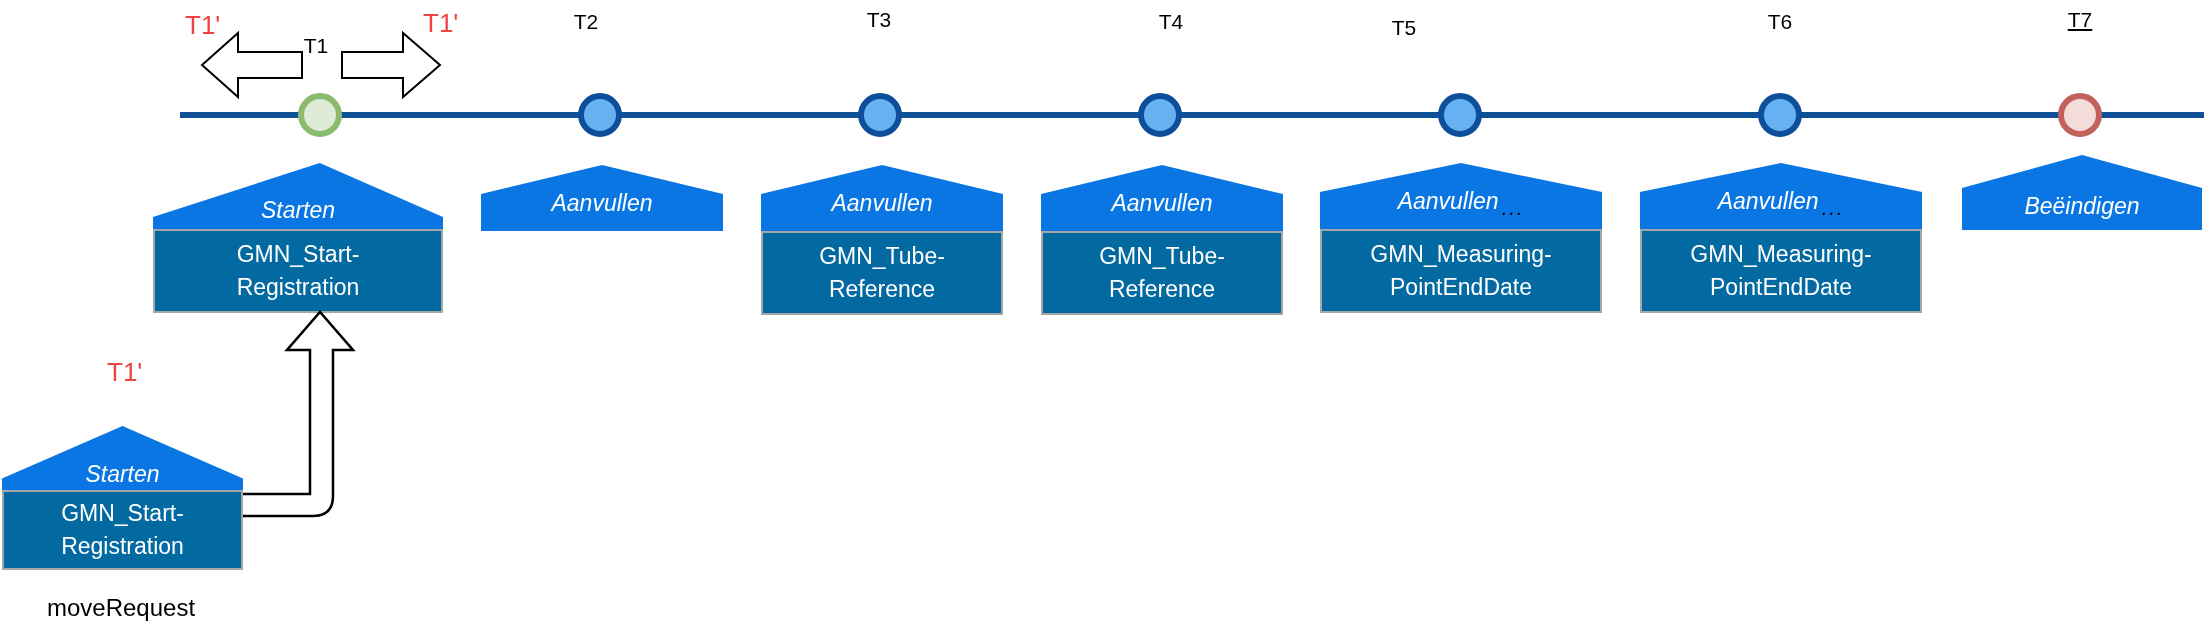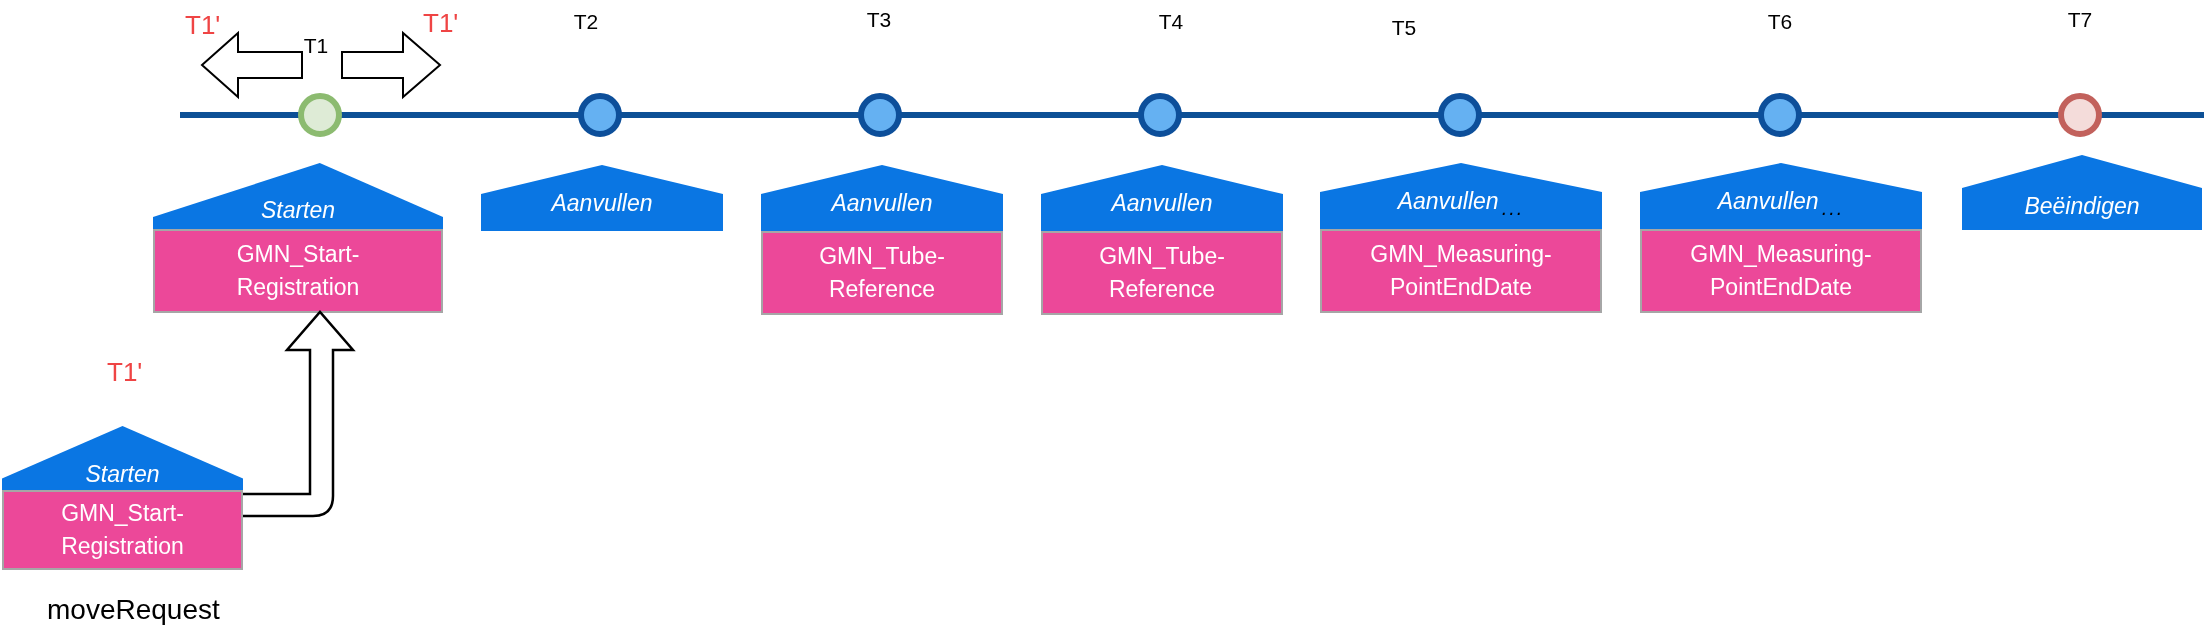--- a/index.html
+++ b/index.html
@@ -19,43 +19,43 @@
   .circle.end{border-color:#C2615C; background:#F4DCDA;}
   .house{position:absolute; z-index:2;}
   .roof{position:relative; width:100%; background:#0A76E3;}
   .roof.steep{height:66px; clip-path:polygon(50% 0%,100% 82%,100% 100%,0% 100%,0% 82%);}
   .roof.steep.offset{clip-path:polygon(57.5% 0%,100% 82%,100% 100%,0% 100%,0% 82%);}
   .roof.shallow{height:66px; clip-path:polygon(50% 0%,100% 44%,100% 100%,0% 100%,0% 44%);}
   .roof-label{position:absolute; left:0; right:0; bottom:14px; text-align:center; color:#fff; font-size:23px; white-space:nowrap;font-style:italic;}
   .roof.steep .roof-label{bottom:5px;}
   .dots{color:#000; position:relative; top:6px; margin-left:3px; font-size:20px; letter-spacing:2px;}
   .hbody{
-    box-sizing:border-box; width:100%; height:84px; background:#ec4899;
+    box-sizing:border-box; width:100%; height:84px; background:#0369a1;
     border:2px solid #A6A6A6; display:flex; flex-direction:column;
     justify-content:center; align-items:center; color:#fff;
     font-size:23px; line-height:33px;
   }
   .hline{min-height:33px; white-space:nowrap; text-align:center;}
   .overlay{position:absolute; left:0; top:0; z-index:5; pointer-events:none;}
-  .caption{position:absolute; font-size:28px; color:#000; z-index:3; white-space:nowrap;}
+  .caption{position:absolute; font-size:24px; color:#000; z-index:3; white-space:nowrap;}
 </style>
 </head>
 <body>
 
 <div class="canvas">
 
   <div class="tline"></div>
 
   <div class="mlabel" style="left:316px; top:34px;">T1</div>
   <div class="mlabel" style="left:586px; top:10px;">T2</div>
   <div class="mlabel" style="left:879px; top:8px;">T3</div>
   <div class="mlabel" style="left:1160px; top:10px;margin-left:11px;">T4</div>
   <div class="mlabel" style="left:1404px; top:8px;margin-top:8px;">T5</div>
   <div class="mlabel" style="left:1780px; top:10px;">T6</div>
-  <div class="mlabel" style="left:2080px; top:8px;">T7</div>
+  <div class="mlabel" style="left:2080px; top:8px;text-decoration:underline;">T7</div>
 
   <div class="sidelabel" style="left:185px; top:10px;">T1'</div>
   <div class="sidelabel" style="left:423px; top:8px;">T1'</div>
 
   <div class="circle start" style="left:320px;"></div>
   <div class="circle" style="left:600px;"></div>
   <div class="circle" style="left:880px;"></div>
   <div class="circle" style="left:1160px;"></div>
   <div class="circle" style="left:1460px;"></div>
   <div class="circle" style="left:1780px;"></div>

